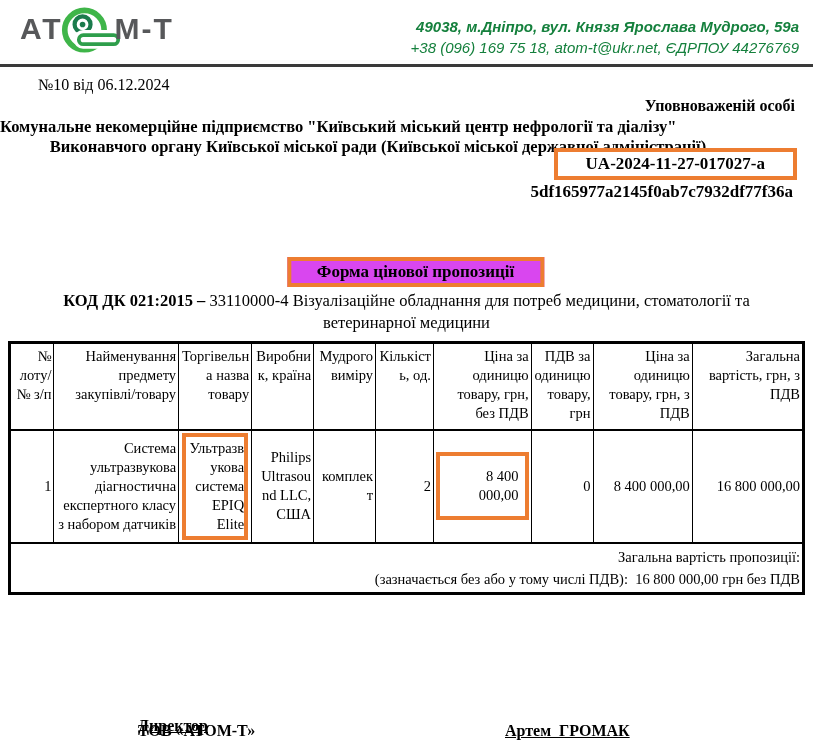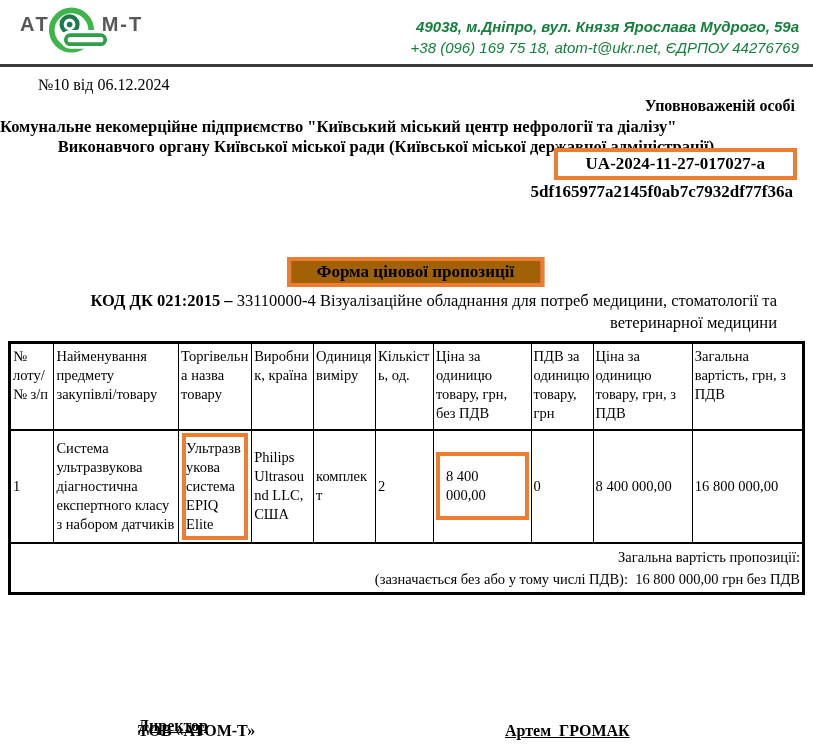--- a/index.html
+++ b/index.html
@@ -10,47 +10,47 @@
     --rule-color:#3A3A3A;
   }
   *{box-sizing:border-box;margin:0;padding:0;}
   body{background:#fff;margin:0;}
   .page{
     position:relative;width:813px;height:750px;background:#fff;
     font-family:"Liberation Serif",serif;color:#000;overflow:hidden;
   }
   
   .logo{position:absolute;left:20px;top:2px;display:flex;align-items:flex-start;}
-  .logo-text{font-family:"Liberation Sans",sans-serif;font-weight:600;font-size:20px;
+  .logo-text{font-family:"Liberation Sans",sans-serif;font-weight:600;font-size:30px;
     line-height:1;color:var(--logo-text-gray);letter-spacing:2px;margin-top:12px;}
   .logo-icon{width:60px;height:54px;margin:2px -6px 0 -2px;}
   .hdr-address{position:absolute;right:14px;top:16px;text-align:right;
     font-family:"Liberation Sans",sans-serif;font-style:italic;font-size:15px;line-height:21px;color:#15803d;}
   .hdr-address .l1{font-weight:700;}
   .hdr-rule{position:absolute;left:0;top:64px;width:813px;height:3px;background:var(--rule-color);}
   
   .doc-number{position:absolute;left:38px;top:76px;font-size:16px;}
   .addressee-role{position:absolute;right:18px;top:97px;font-weight:700;font-size:16px;}
   .addressee-org1{position:absolute;left:0;top:117px;width:813px;font-weight:700;font-size:16.5px;}
-  .addressee-org2{position:absolute;left:0;top:137px;width:756px;text-align:center;font-weight:700;font-size:16.5px;margin-left:8px;}
+  .addressee-org2{position:absolute;left:0;top:137px;width:756px;text-align:center;font-weight:700;font-size:16.5px;}
   .tender-box{position:absolute;right:16px;top:148px;border:4px solid var(--highlight-orange);
     background:#fff;padding:0 28px;font-weight:700;font-size:17px;line-height:24px;}
   .hash{position:absolute;right:20px;top:182px;font-weight:700;font-size:17px;}
   
   .form-title-box{position:absolute;left:50%;top:257px;transform:translateX(-50%);margin-left:9px;
-    border:4px solid var(--highlight-orange);background:#a16207;padding:1px 26px;
+    border:4px solid var(--highlight-orange);background:#d946ef;padding:1px 26px;
     font-weight:700;font-size:17px;white-space:nowrap;}
-  .code-line{position:absolute;left:36px;top:290px;width:741px;text-align:right;font-size:16.5px;line-height:22px;}
+  .code-line{position:absolute;left:36px;top:290px;width:741px;text-align:center;font-size:16.5px;line-height:22px;}
   .code-label{font-weight:700;}
   
   table.offer{position:absolute;left:8px;top:341px;width:797px;border-collapse:collapse;
     border:3px solid #000;table-layout:fixed;}
   .offer th,.offer td{border-left:1px solid #000;border-right:1px solid #000;
     border-top:2px solid #000;border-bottom:2px solid #000;
-    font-weight:400;font-size:14.5px;line-height:1.32;text-align:left;padding:2px 2px;}
+    font-weight:400;font-size:14.5px;line-height:1.32;text-align:right;padding:2px 2px;}
   .offer th{vertical-align:top;height:87px;padding-top:3px;}
   .offer td{vertical-align:middle;height:100px;}
   .brk{overflow-wrap:anywhere;word-break:break-word;}
   .hl-cell{display:flex;align-items:center;justify-content:center;
     border:4px solid var(--highlight-orange);min-height:86px;margin:0 1px;padding:2px 0;}
   .hl-inline{display:inline-block;border:4px solid var(--highlight-orange);padding:11px 6px;}
   td.total-cell{text-align:right;vertical-align:middle;height:50px;padding-left:36px;line-height:22px;}
   .prewrap{white-space:pre-wrap;}
   
   .sig-role{position:absolute;left:138px;top:717px;font-weight:700;font-size:16px;text-decoration:underline;}
@@ -103,21 +103,21 @@
         <col style="width:7.8%">
       <col style="width:12.5%">
         <col style="width:14.0%">
     </colgroup>
     <tbody>
         <tr>
       <th class="brk">№ лоту/№ з/п</th>
       <th>Найменування предмету закупівлі/товару</th>
       <th class="brk">Торгівельна назва товару</th>
       <th class="brk">Виробник, країна</th>
-      <th class="brk">Одиниця виміру</th>
+      <th class="brk">Мудрого виміру</th>
       <th class="brk">Кількість, од.</th>
       <th>Ціна за одиницю товару, грн, без ПДВ</th>
       <th class="brk">ПДВ за одиницю товару, грн</th>
       <th>Ціна за одиницю товару, грн, з ПДВ</th>
       <th>Загальна вартість, грн, з ПДВ</th>
     </tr>
     <tr>
       <td>1</td>
       <td>Система ультразвукова діагностична експертного класу з набором датчиків</td>
       <td class="brk">

